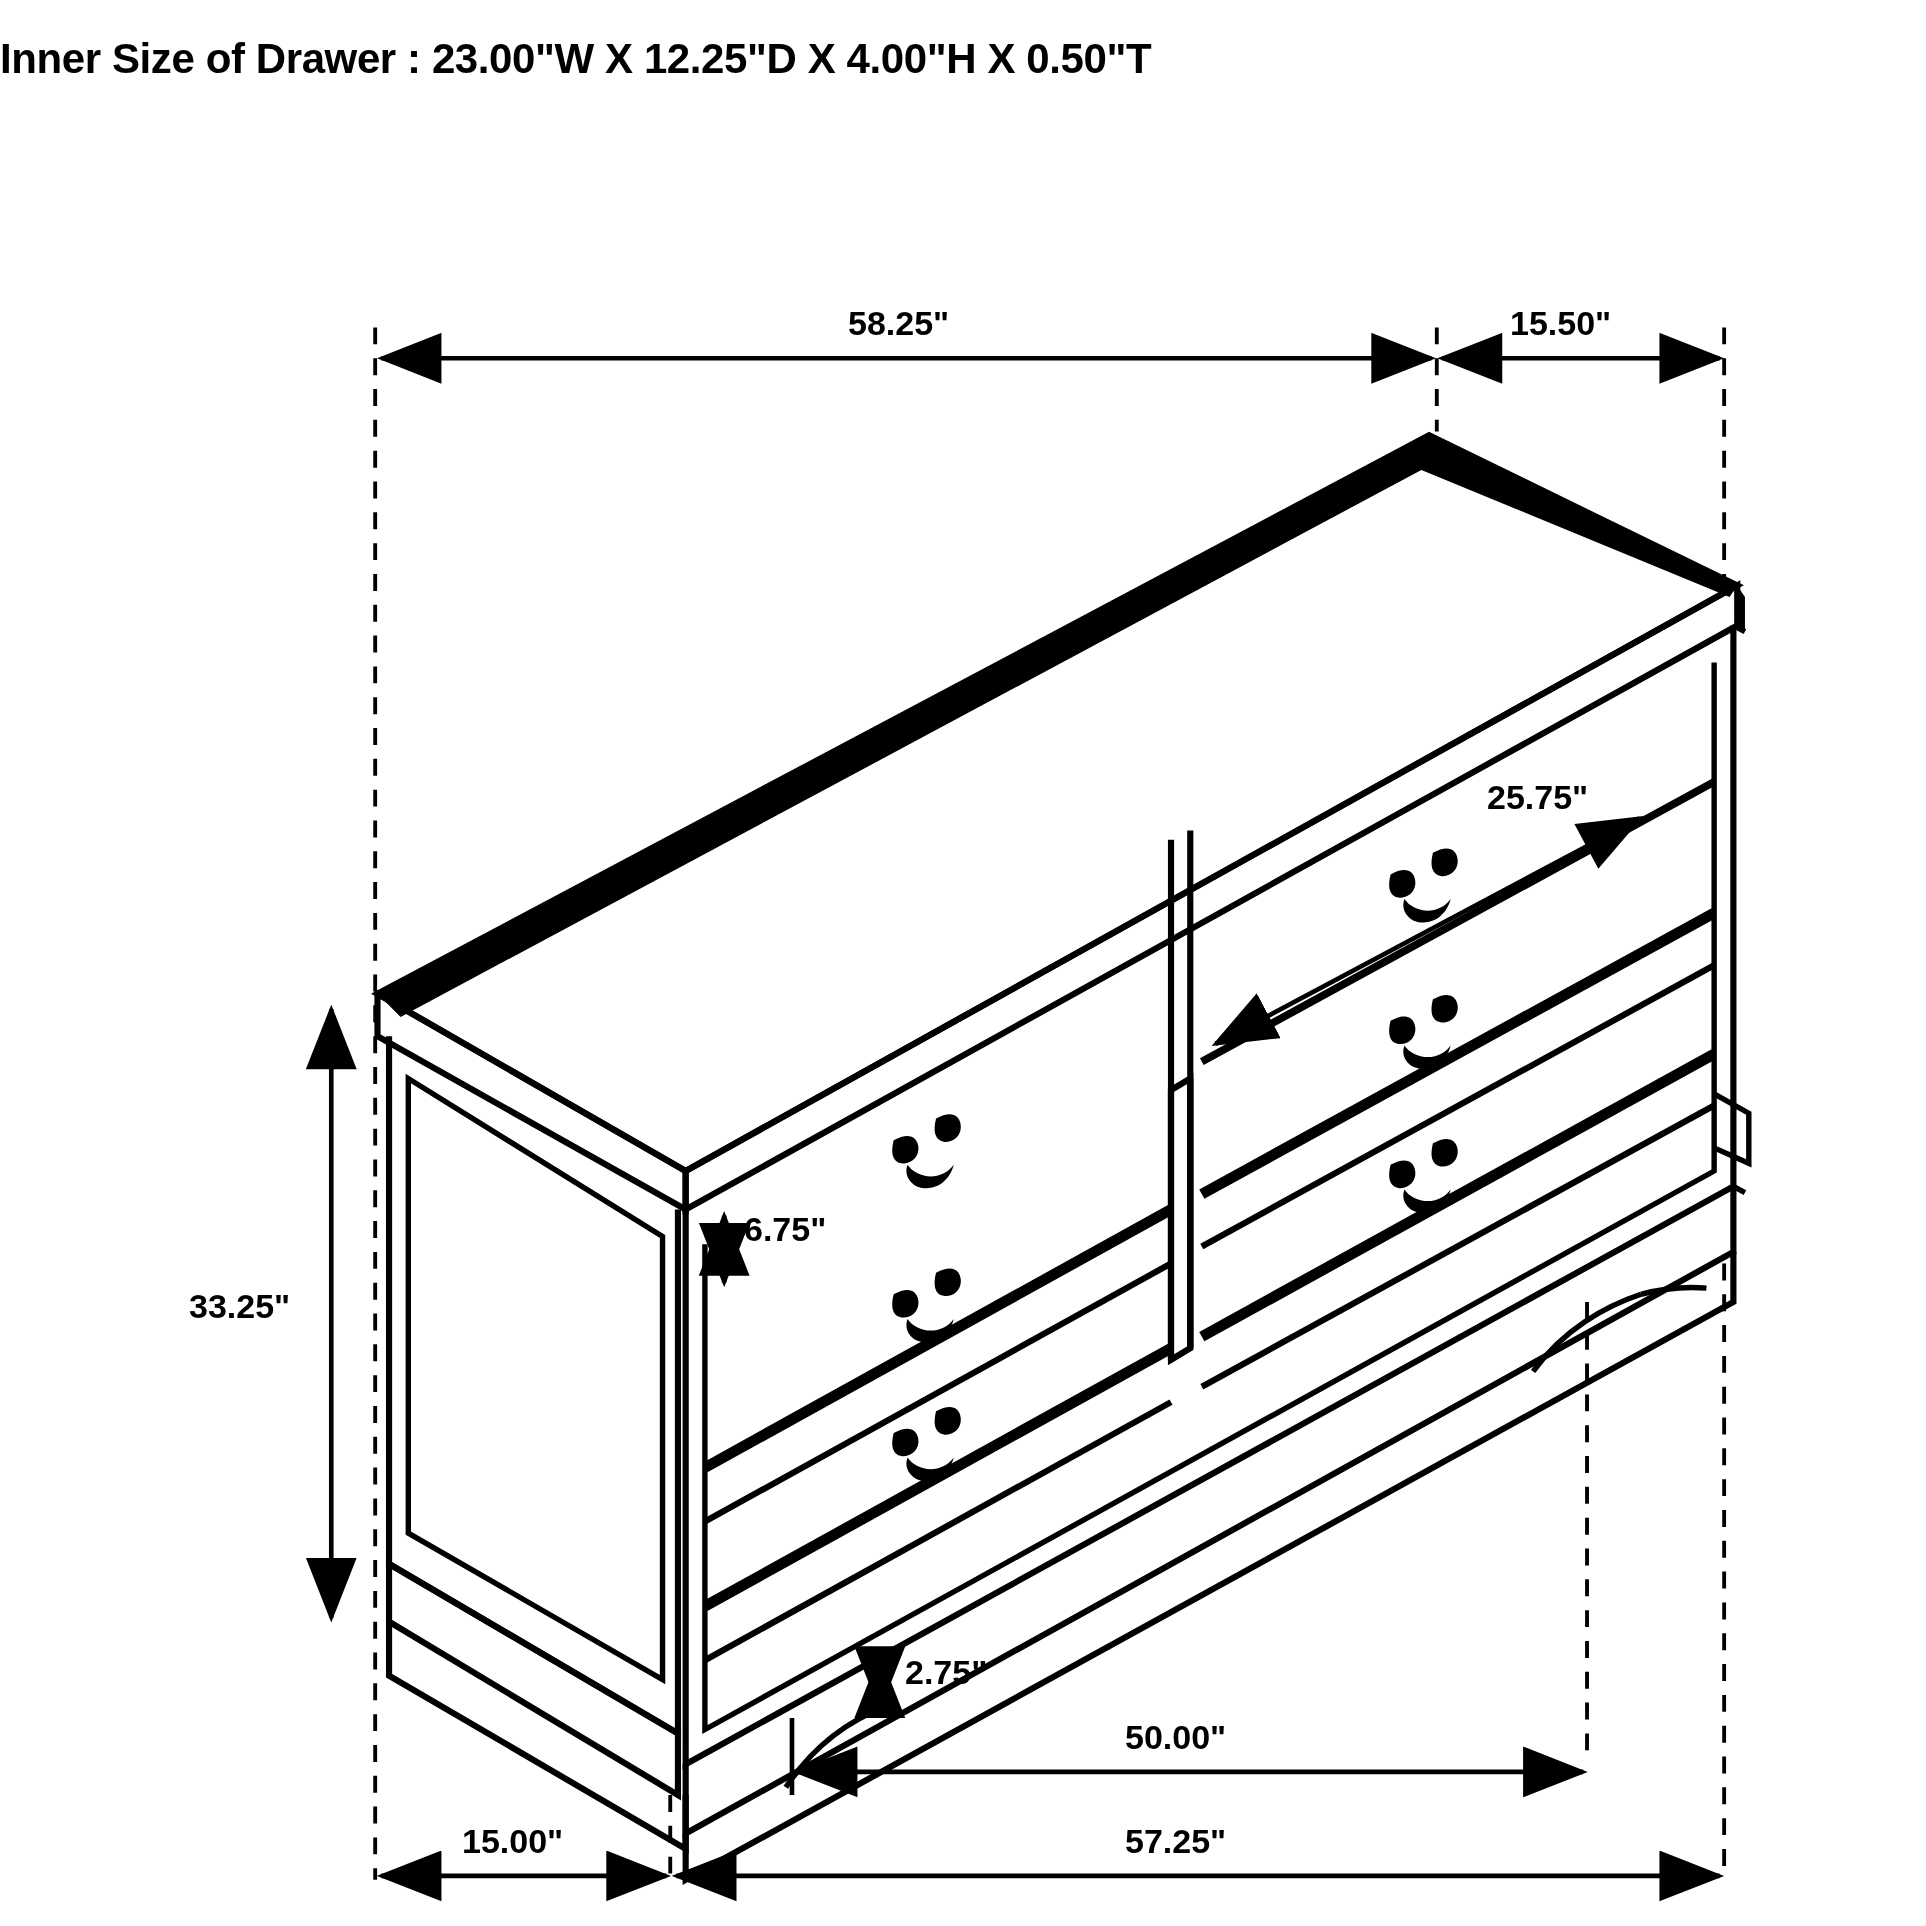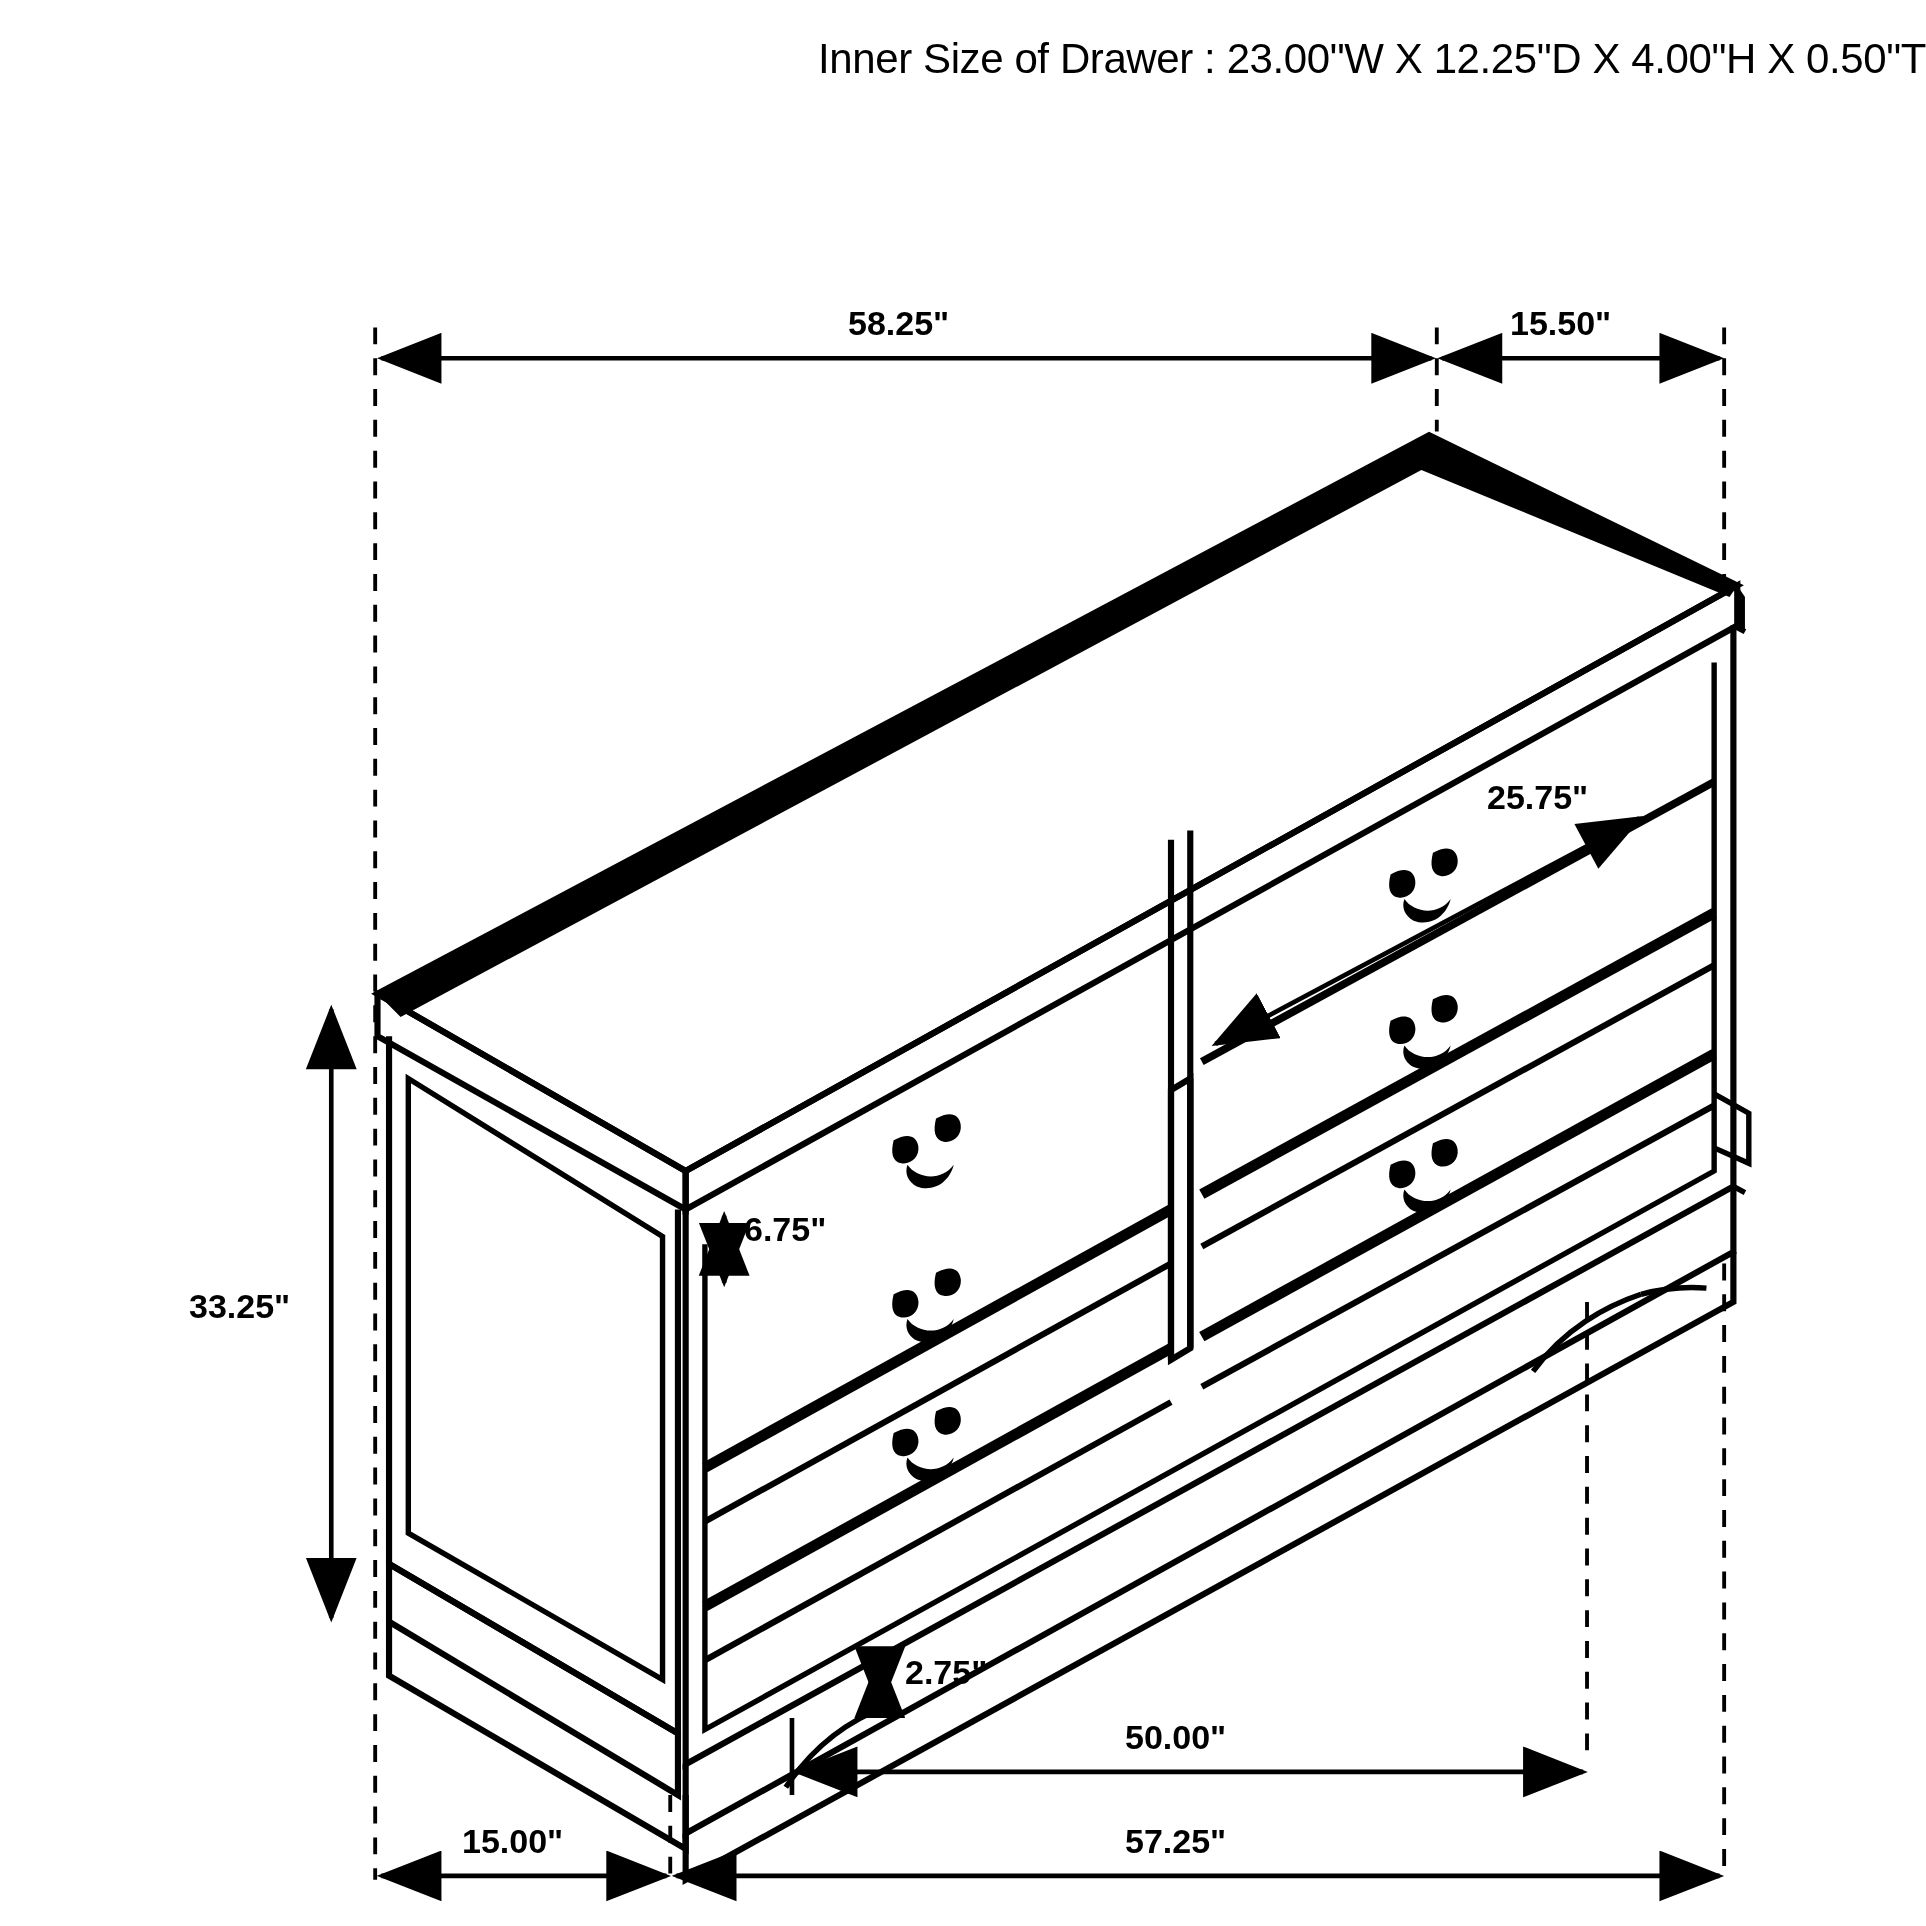--- a/index.html
+++ b/index.html
@@ -20,23 +20,23 @@
     left: 0;
     top: 0;
     width: 1926px;
     height: 1926px;
   }
   .title {
     position: absolute;
     left: 0;
     top: 35px;
     width: 1926px;
-    text-align: right;
+    text-align: left;
     font-size: 42px;
-    font-weight: normal;
+    font-weight: bold;
     letter-spacing: -0.4px;
   }
   svg.drawing {
     position: absolute;
     left: 0;
     top: 0;
     width: 1926px;
     height: 1926px;
   }
   .dimlabel {

